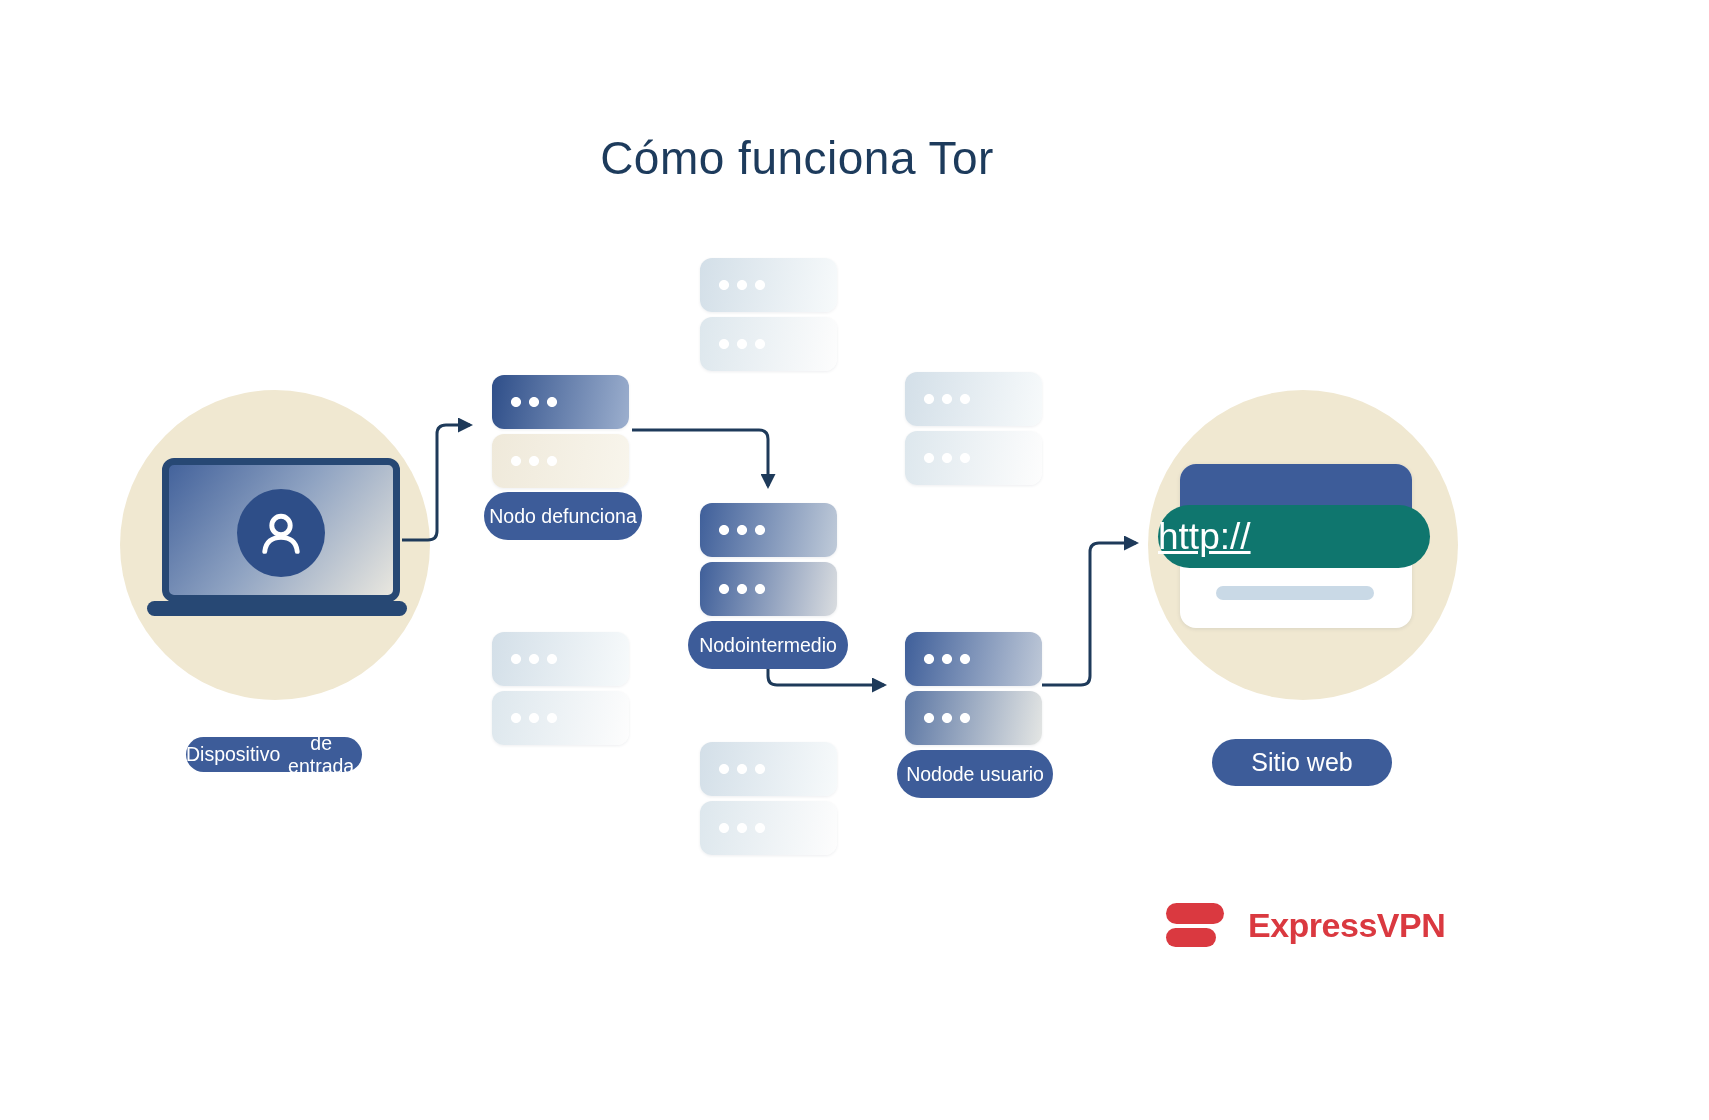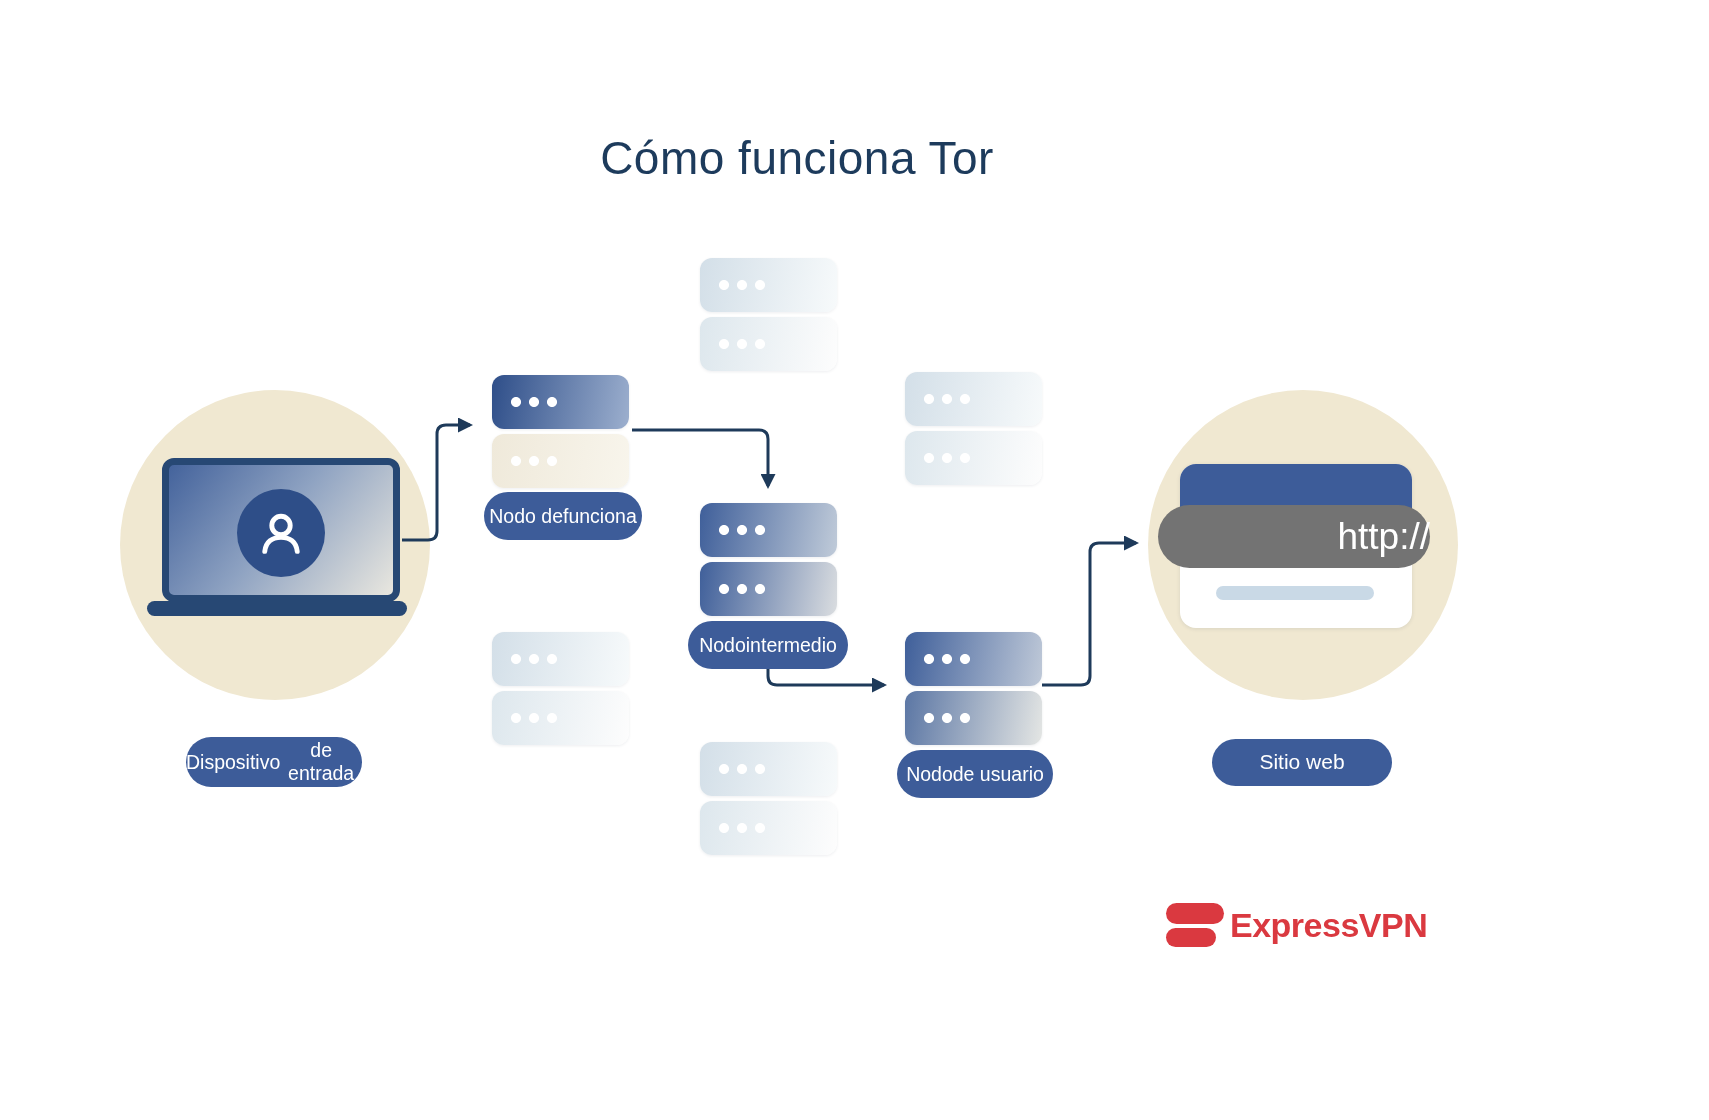--- a/index.html
+++ b/index.html
@@ -38,22 +38,22 @@
   .browser{
     position:absolute;left:1180px;top:464px;width:232px;height:164px;
     background:#ffffff;border-radius:16px;box-shadow:0 1px 4px rgba(20,40,70,.10);
   }
   .browser-bar{
     position:absolute;left:0;top:0;width:100%;height:46px;background:#3d5c99;
     border-radius:16px 16px 0 0;
   }
   .url-pill{
     position:absolute;left:1158px;top:505px;width:272px;height:63px;border-radius:999px;
-    background:#737373;display:flex;align-items:center;justify-content:flex-end;
-    color:#ffffff;font-size:37px;
+    background:#0f766e;display:flex;align-items:center;justify-content:flex-start;
+    color:#ffffff;font-size:37px;text-decoration:underline;
   }
   .browser-line{
     position:absolute;left:1216px;top:586px;width:158px;height:14px;border-radius:8px;
     background:#c9d9e6;
   }
 
   
   .stack{position:absolute;width:137px;display:flex;flex-direction:column;gap:5px;}
   .unit{
     height:54px;border-radius:12px;box-shadow:0 1px 3px rgba(20,40,70,.08);
@@ -79,31 +79,31 @@
   .stack-relay-left{left:492px;top:632px;}
   .stack-exit{left:905px;top:632px;}
   .stack-relay-bottom{left:700px;top:742px;}
 
   
   .pill{
     position:absolute;background:#3d5c99;color:#ffffff;border-radius:999px;
     display:flex;flex-direction:row;align-items:center;justify-content:center;
     text-align:center;font-size:19.5px;line-height:1.18;
   }
-  .pill-device{left:186px;top:737px;width:176px;height:50px;}
+  .pill-device{left:186px;top:737px;width:176px;height:35px;}
   .pill-entry{left:484px;top:492px;width:158px;height:48px;}
   .pill-middle{left:688px;top:621px;width:160px;height:48px;}
   .pill-exit{left:897px;top:750px;width:156px;height:48px;}
-  .pill-website{left:1212px;top:739px;width:180px;height:47px;font-size:21px;}
+  .pill-website{left:1212px;top:739px;width:180px;height:47px;font-size:25px;}
 
   
   .arrows{position:absolute;left:0;top:0;pointer-events:none;}
 
   
-  .brand{position:absolute;left:1164px;top:900px;display:flex;align-items:center;gap:4px;}
+  .brand{position:absolute;left:1164px;top:900px;display:flex;align-items:center;gap:22px;}
   .wordmark{font-size:34px;font-weight:700;color:#da3940;letter-spacing:-0.5px;}
 </style>
 </head>
 <body>
 
 <div class="canvas">
 
   <h1 class="title">Cómo funciona Tor</h1>
 
   <div class="big-circle circle-device"></div>

